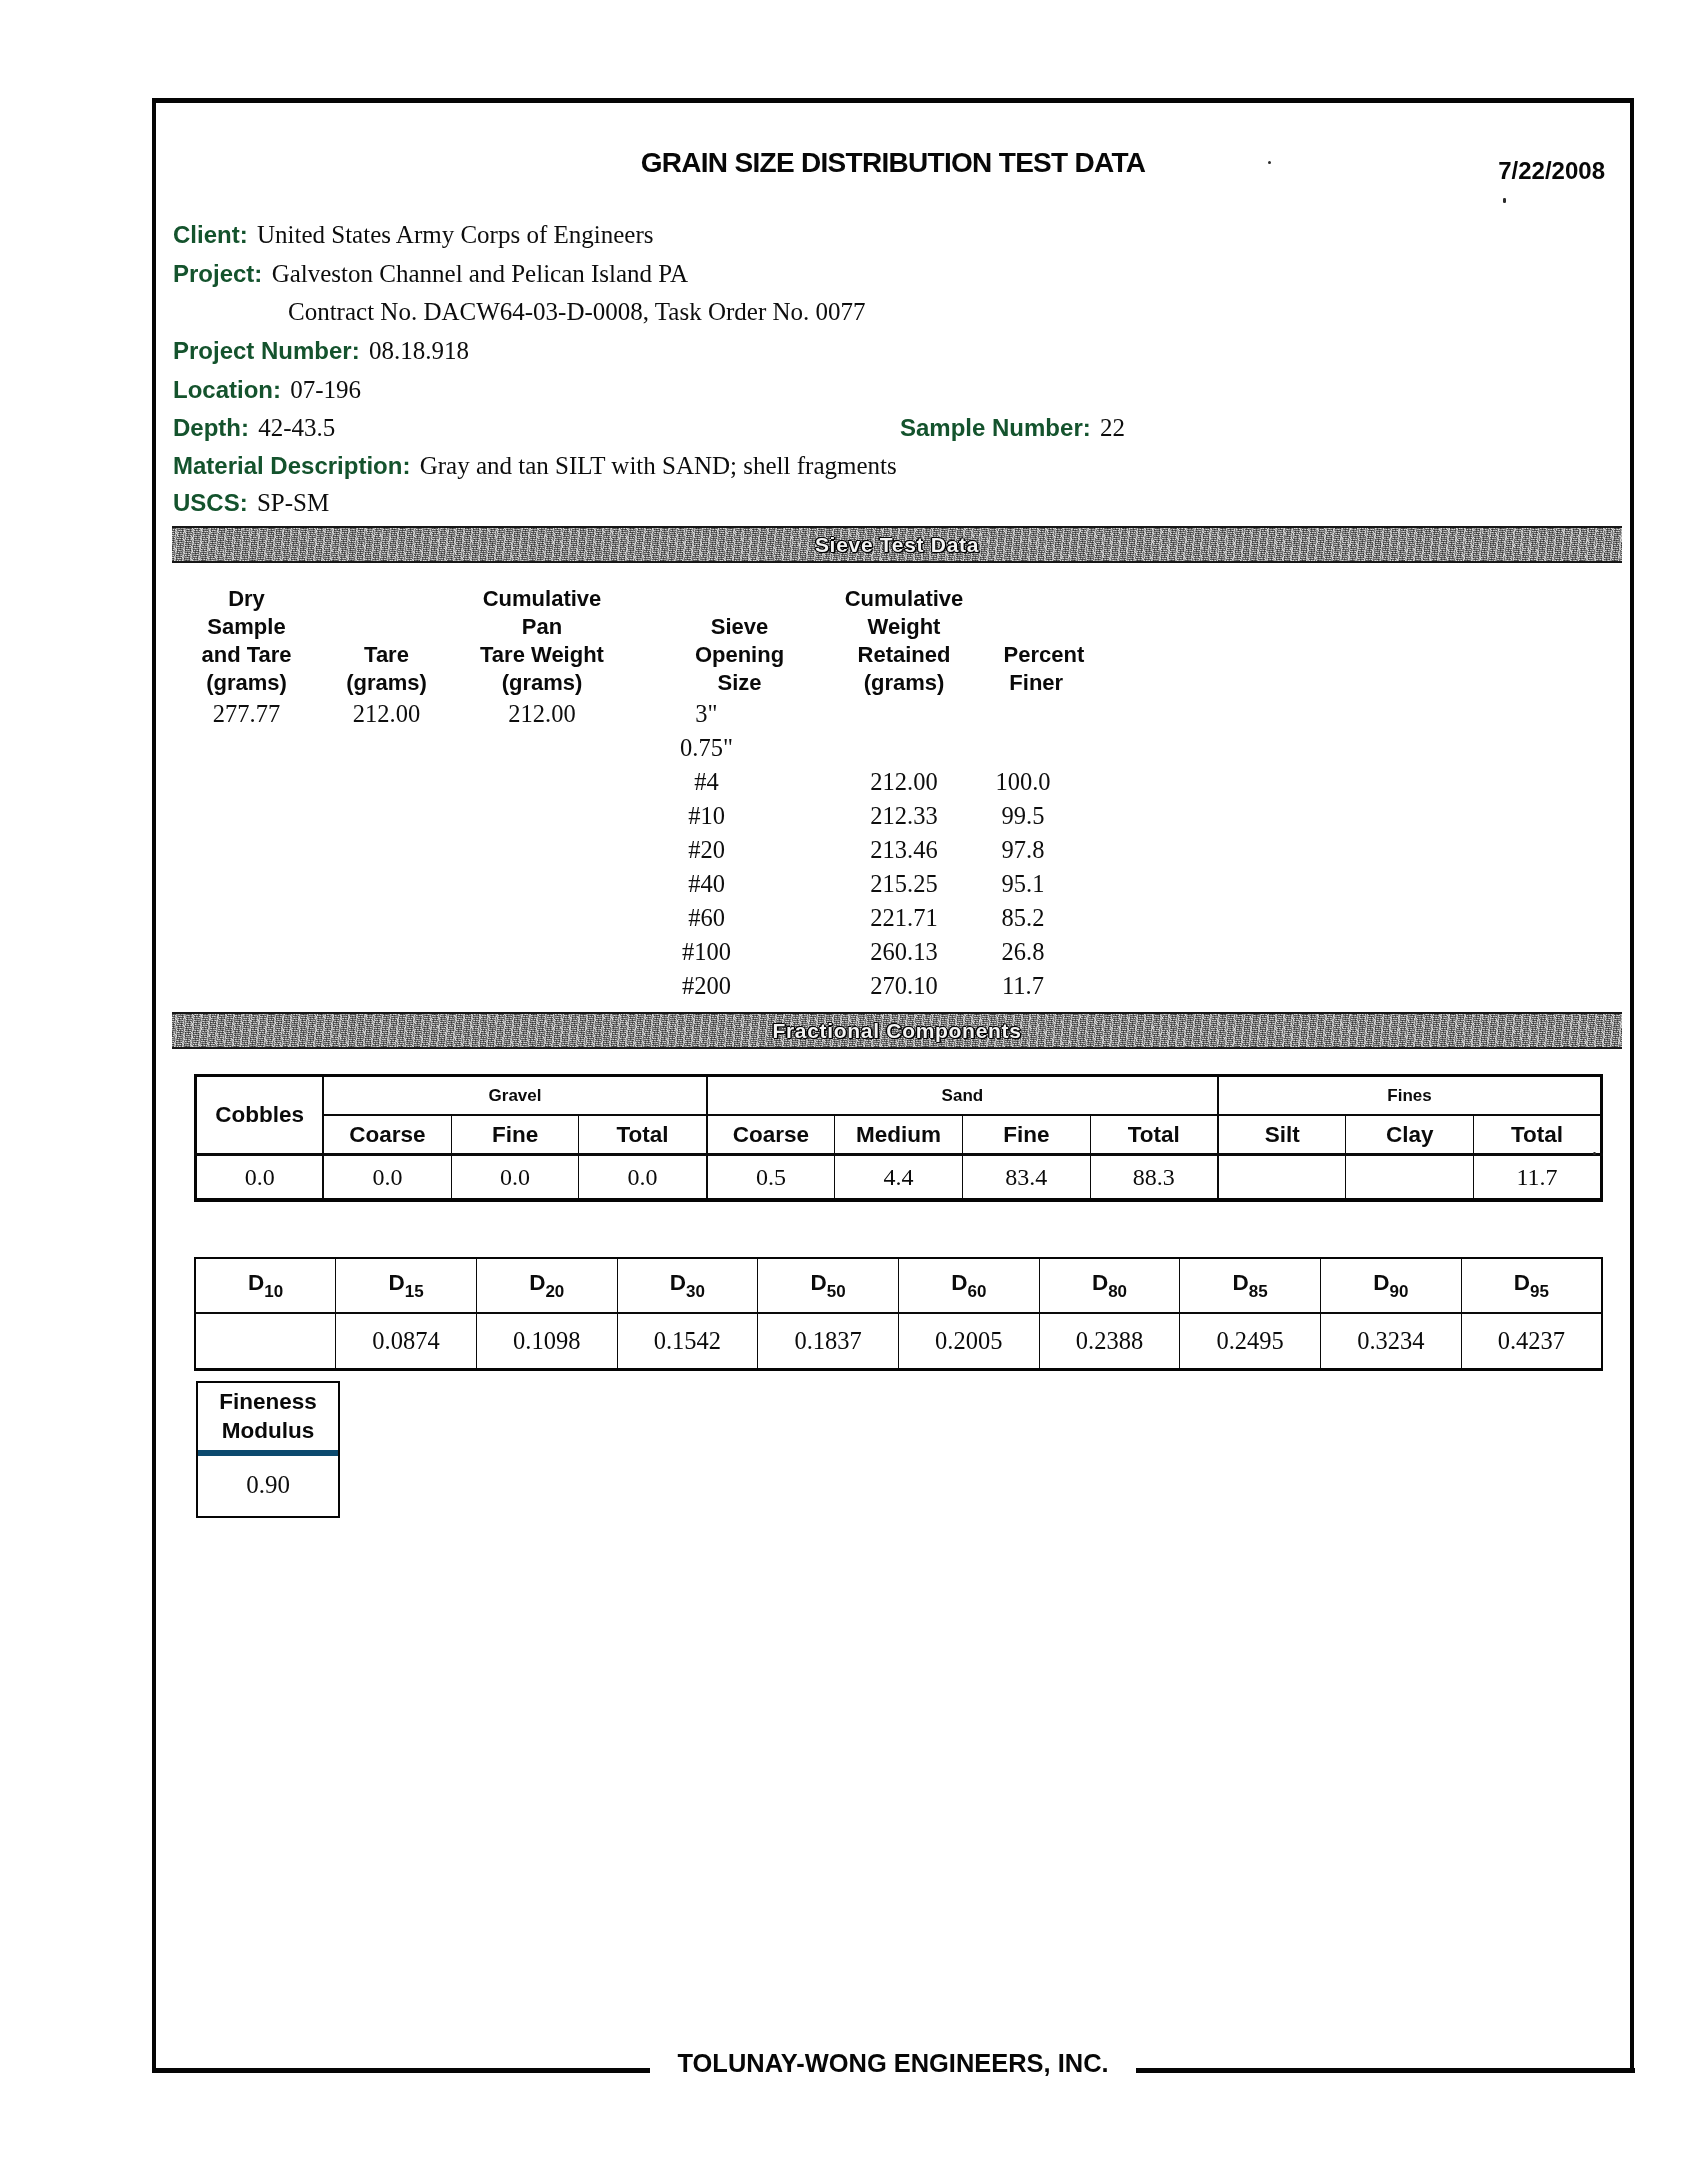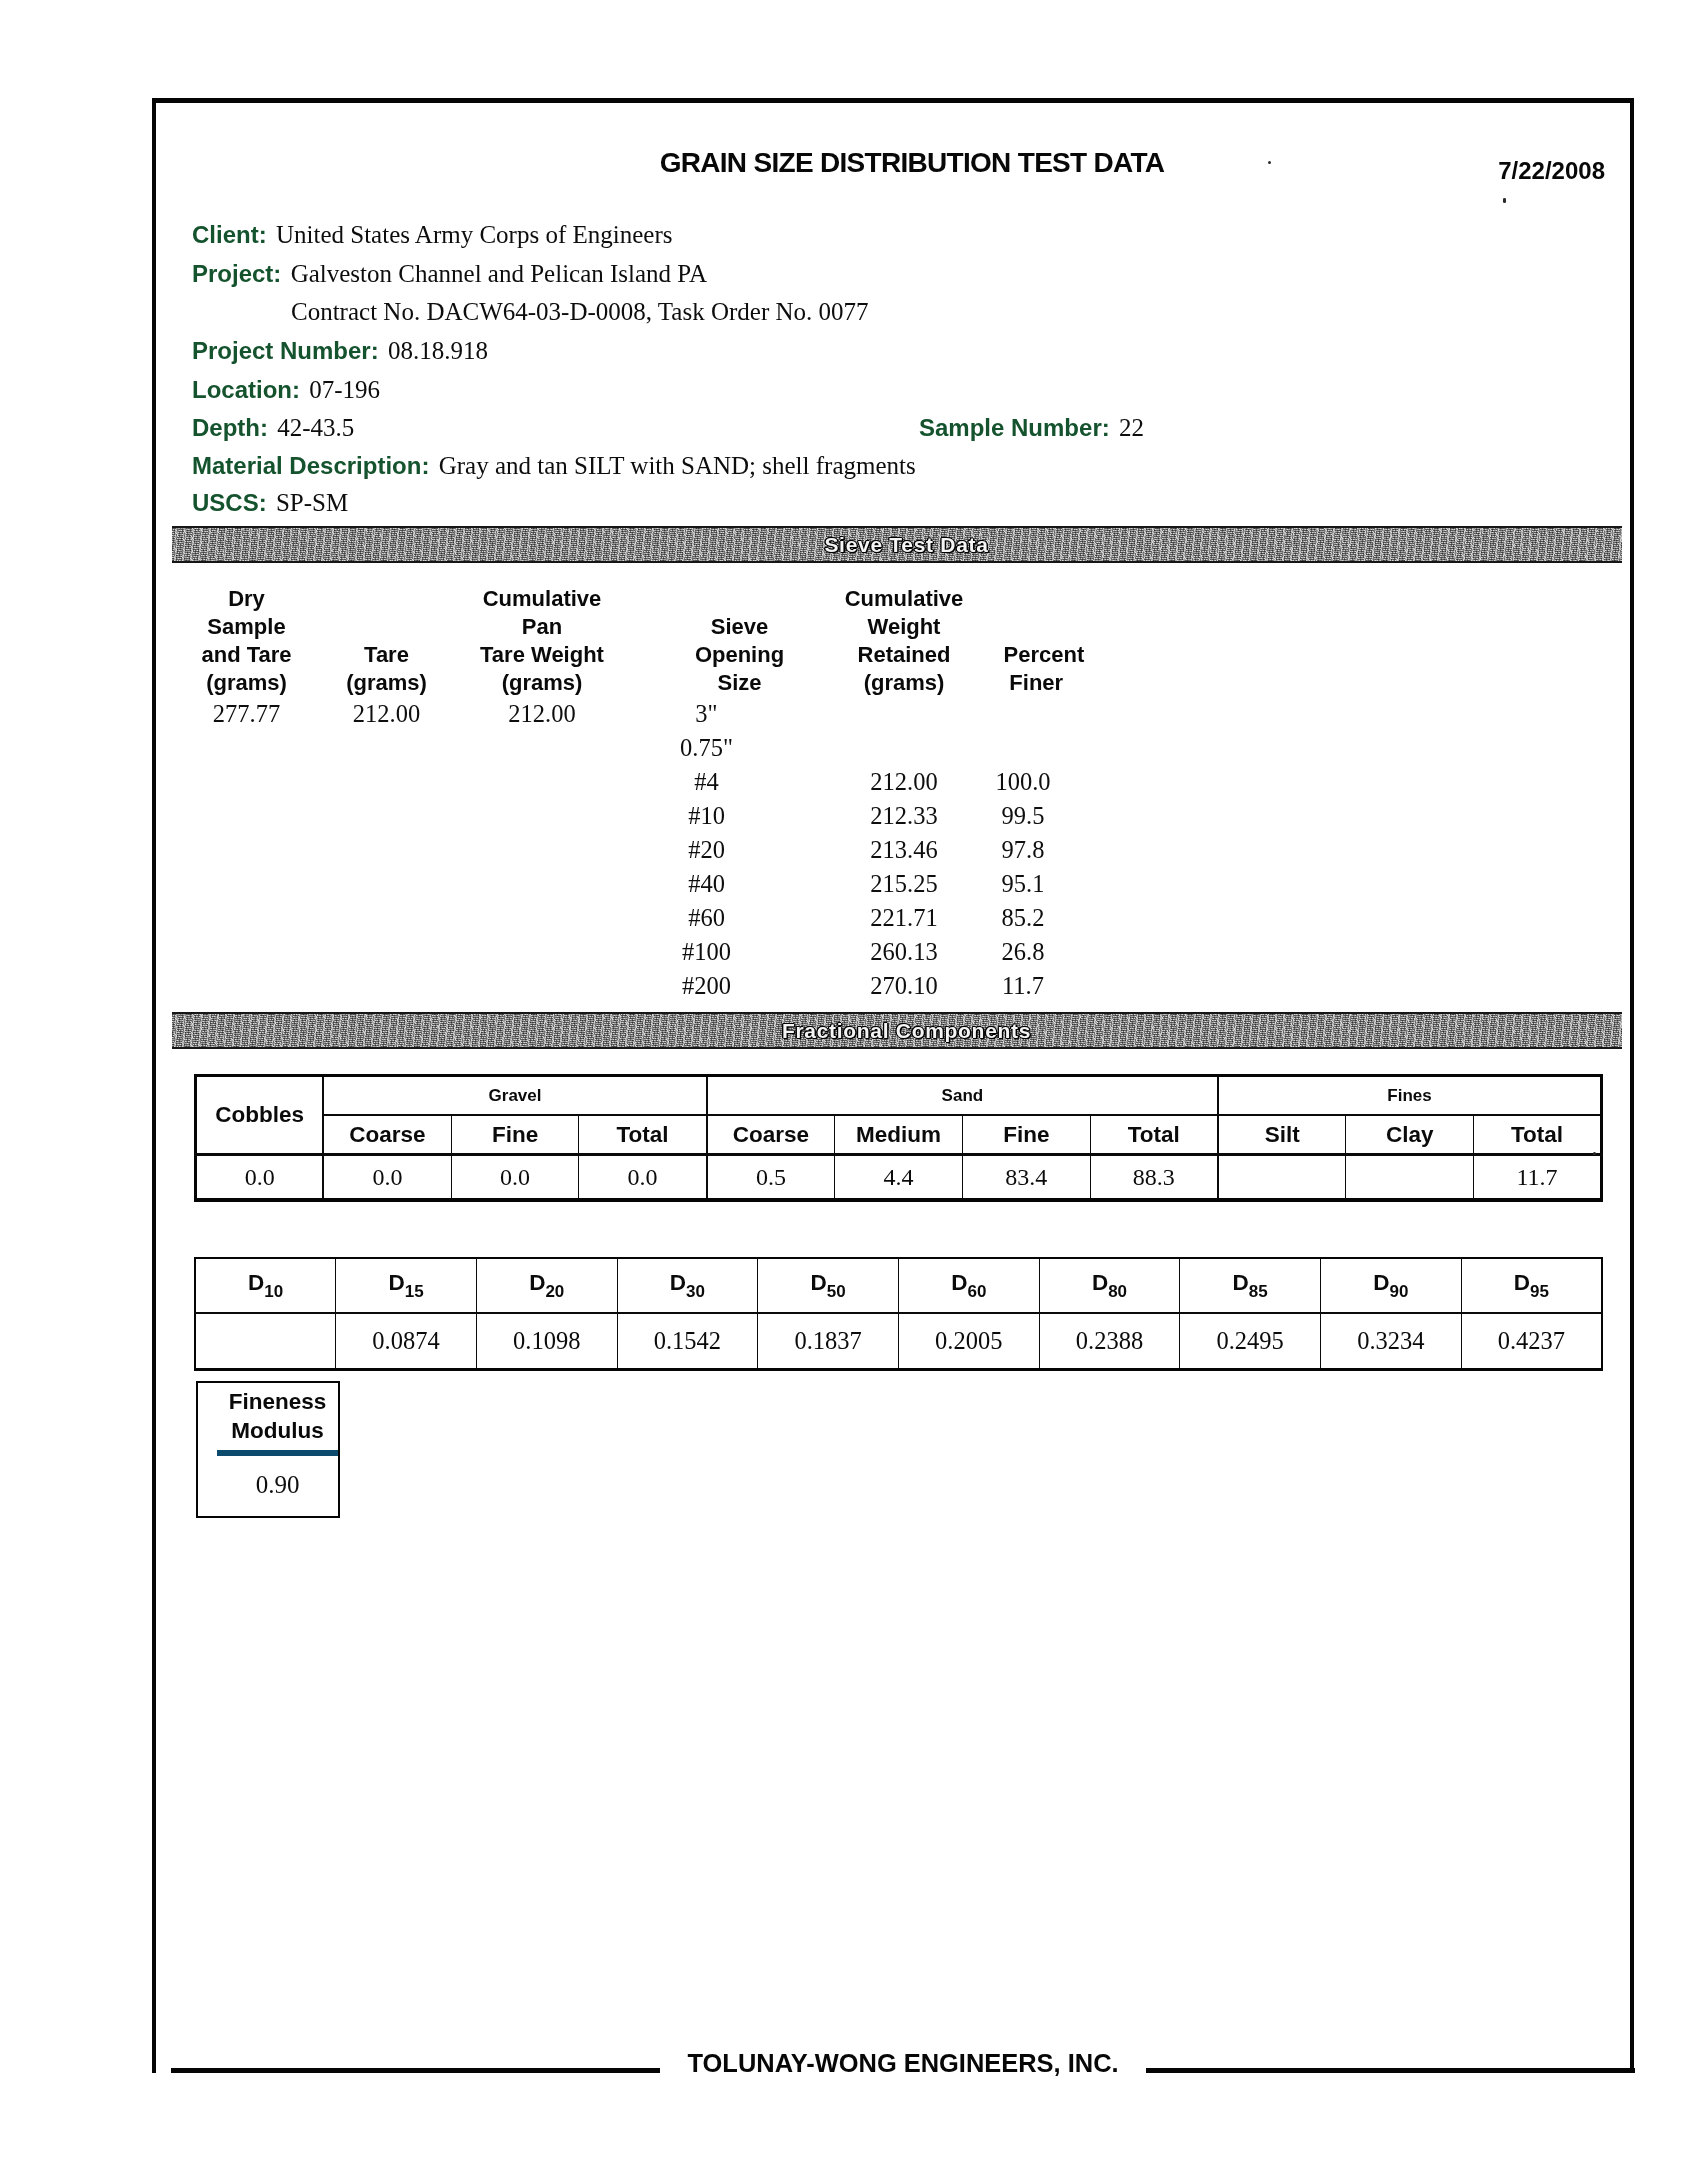--- a/index.html
+++ b/index.html
@@ -4,21 +4,21 @@
 <style>
   html,body{margin:0;padding:0;background:#ffffff;}
   body{width:1694px;height:2183px;position:relative;overflow:hidden;
        font-family:"Liberation Sans","DejaVu Sans",sans-serif;color:#0b0b0b;
        -webkit-font-smoothing:antialiased;}
   .page{position:absolute;inset:0;background:#fff;}
   
   .sheet{position:absolute;left:152px;top:98px;width:1482px;height:1975px;
          box-sizing:border-box;border-top:5.3px solid #050505;border-left:4px solid #050505;
          border-right:4.6px solid #050505;background:#fff;}
-  .abs{position:absolute;padding-left:19px;}
+  .abs{position:absolute;}
   
   .title{top:44px;left:0;width:100%;text-align:center;font-weight:bold;font-size:28px;
          letter-spacing:-0.7px;color:#080808;}
   .date{top:54px;right:25px;font-weight:bold;font-size:24px;color:#080808;}
   
   .iline{left:17px;height:32px;white-space:nowrap;}
   .lab{font-weight:bold;font-size:24px;color:#14532d;}
   .val{font-family:"Liberation Serif","DejaVu Serif",serif;font-size:25px;color:#0d0d0d;margin-left:9.3px;}
   
   .band{left:16px;width:1450px;height:37px;box-sizing:border-box;
@@ -81,21 +81,21 @@
     <div class="abs title">GRAIN SIZE DISTRIBUTION TEST DATA</div>
     <div class="abs date">7/22/2008</div>
 
     <div class="abs iline" style="top:118px">
       <span class="lab">Client:</span><span class="val">United States Army Corps of Engineers</span>
     </div>
     <div class="abs iline" style="top:157px">
       <span class="lab">Project:</span><span class="val">Galveston Channel and Pelican Island PA</span>
     </div>
     <div class="abs iline" style="top:195px;left:116px">
-      <span class="val" style="margin-left:0">Contract No. DACW64-03-D-0008, Task Order No. 0077</span>
+      <span class="val" style="margin-left:16px">Contract No. DACW64-03-D-0008, Task Order No. 0077</span>
     </div>
     <div class="abs iline" style="top:234px">
       <span class="lab">Project Number:</span><span class="val">08.18.918</span>
     </div>
     <div class="abs iline" style="top:273px">
       <span class="lab">Location:</span><span class="val">07-196</span>
     </div>
     <div class="abs iline" style="top:311px">
       <span class="lab">Depth:</span><span class="val">42-43.5</span>
     </div>

